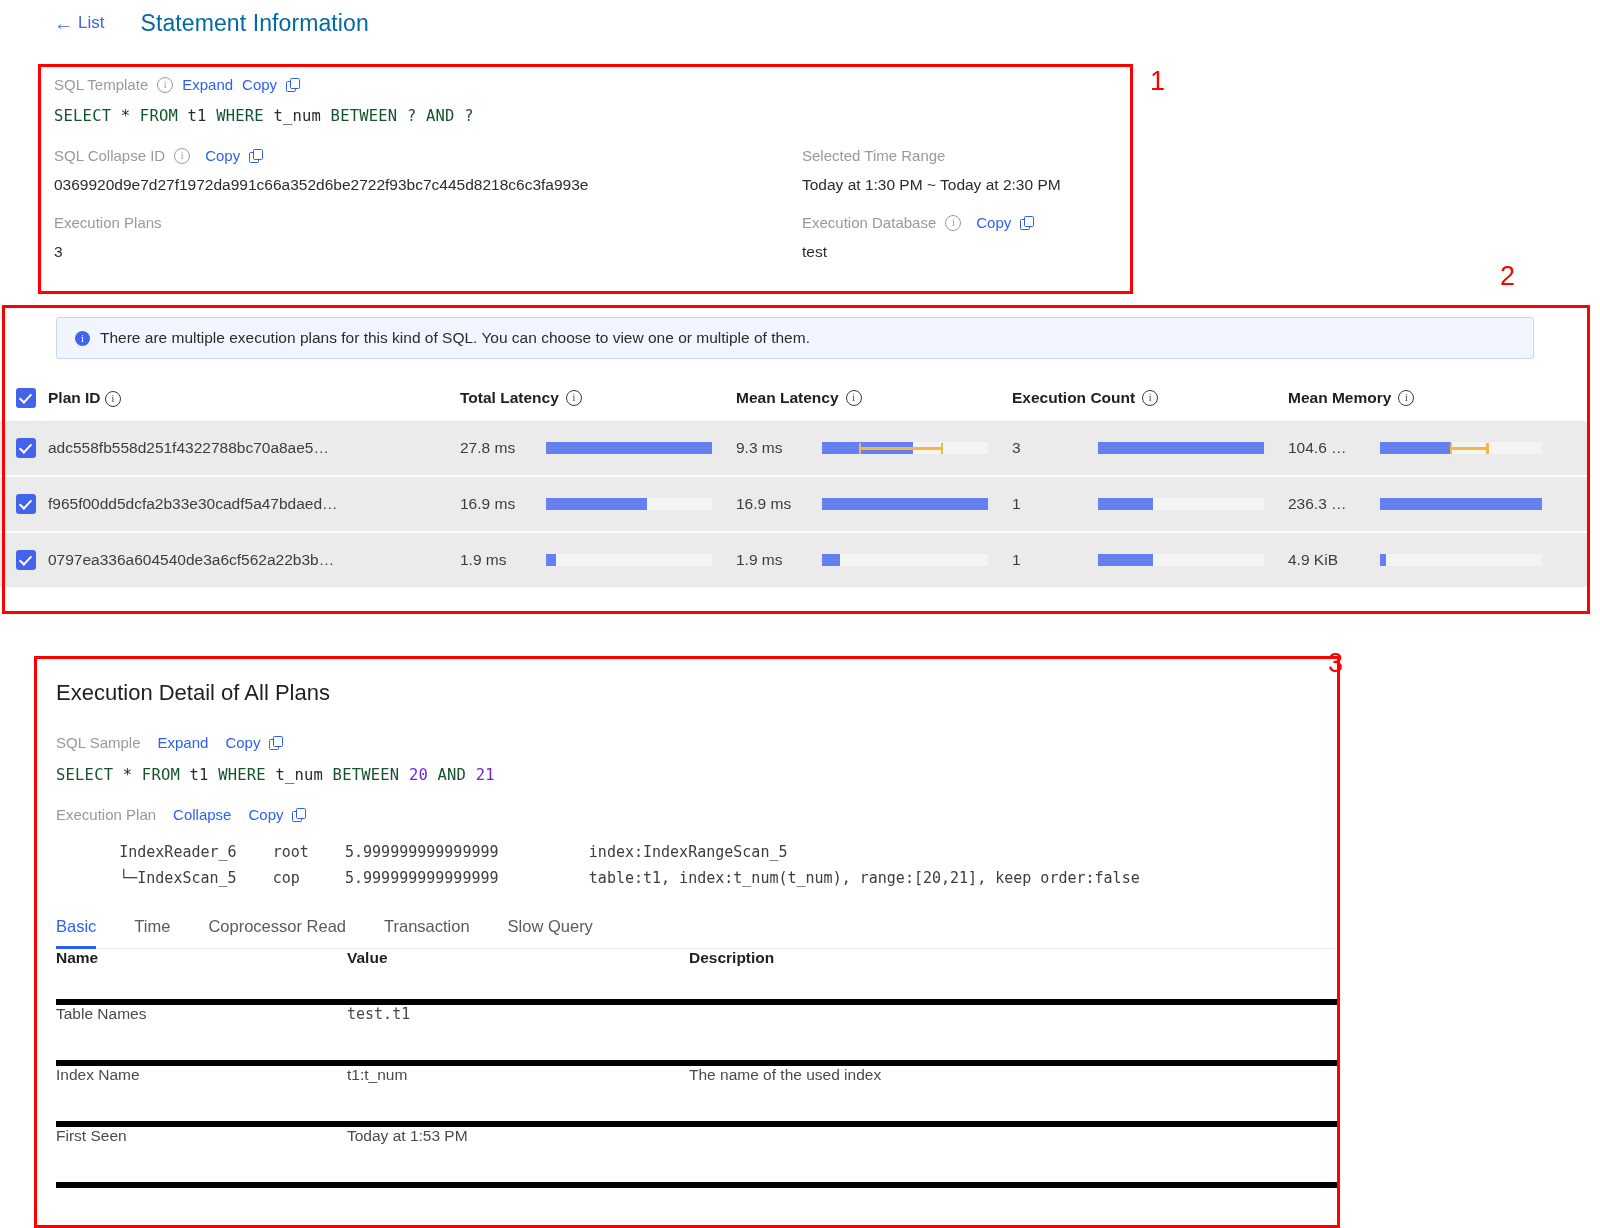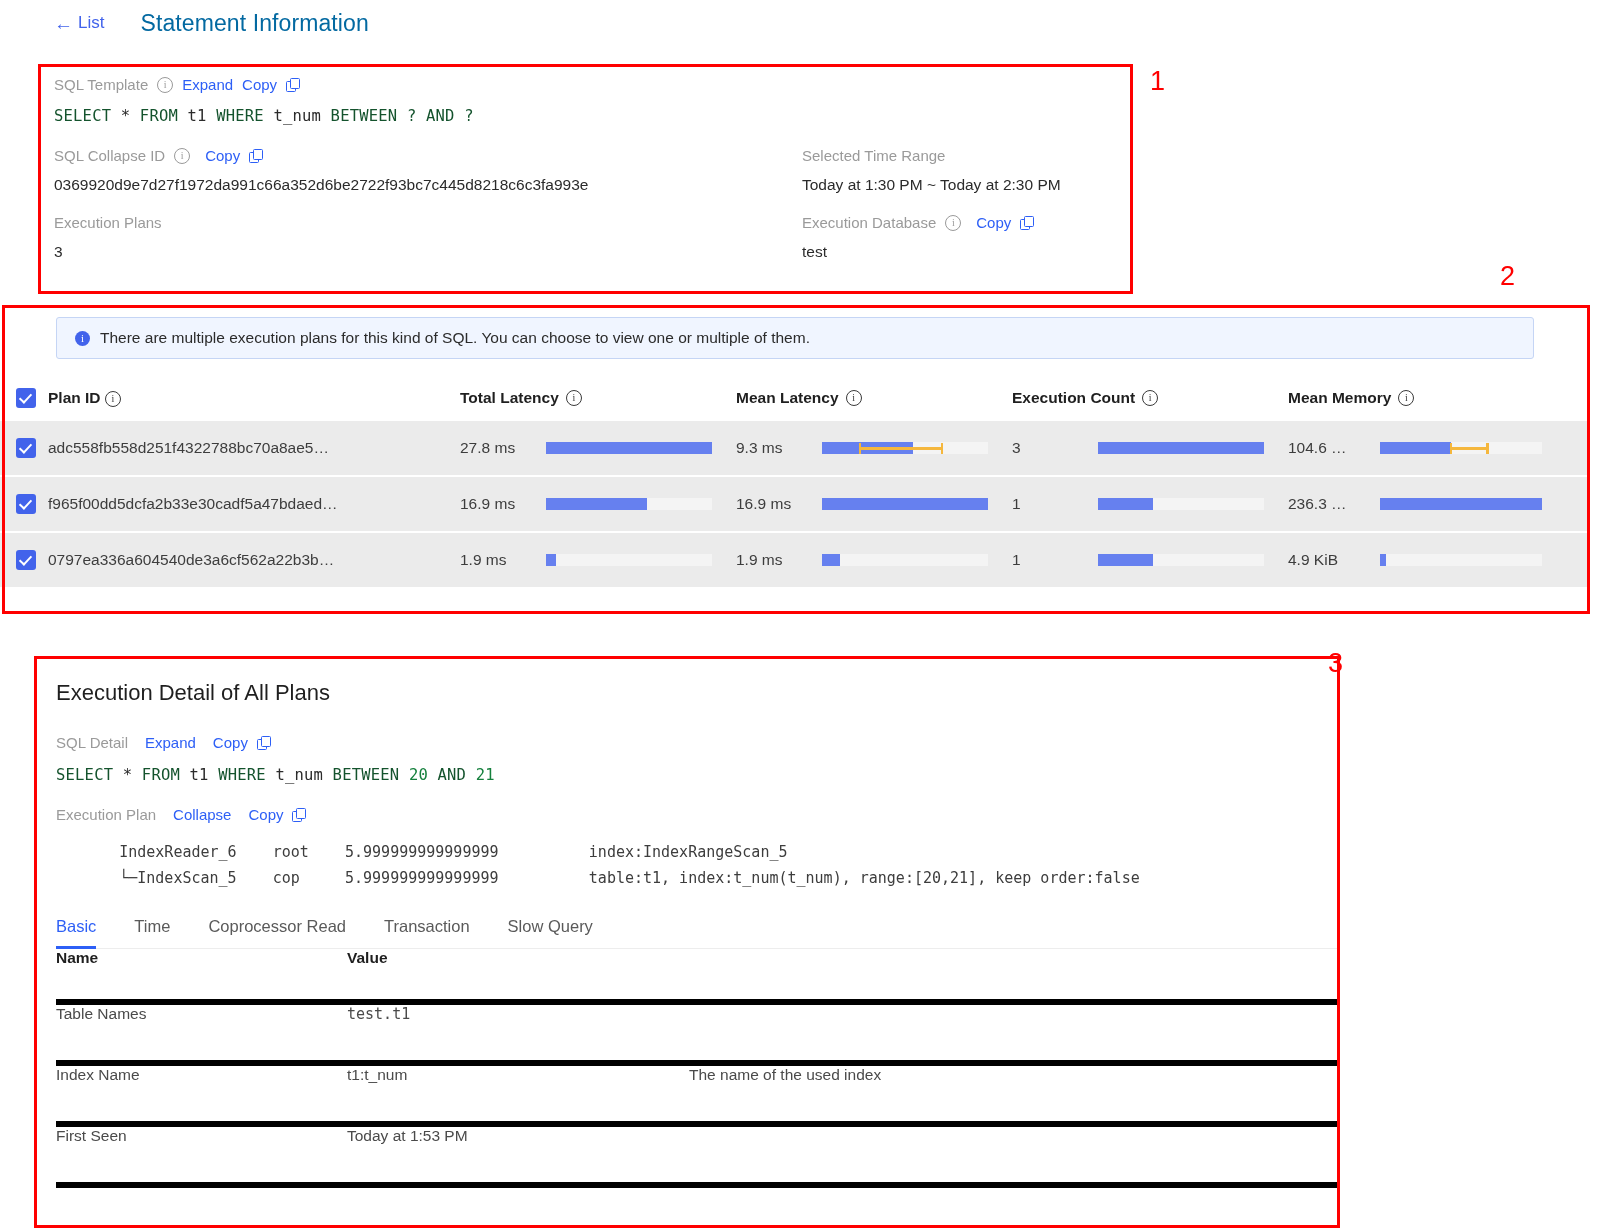--- a/index.html
+++ b/index.html
@@ -82,21 +82,21 @@
   .copy-ic::before { left: 0; top: 3px; width: 8px; height: 9px; }
   .copy-ic::after  { left: 4px; top: 0; width: 8px; height: 9px; background:#fff; }
 
   .sqltext {
     font-family: "DejaVu Sans Mono", monospace;
     font-size: 15.5px;
     letter-spacing: .2px;
     white-space: pre;
   }
   .kw  { color: #14532d; }
-  .num { color: #15803d; }
+  .num { color: #6d28d9; }
   .pln { color: #2b2b2b; }
 
   
   #section1 {
     position: absolute;
     left: 54px; top: 76px;
     width: 1075px;
   }
   .meta-grid {
     display: flex;
@@ -479,21 +479,21 @@
       </div>
   </div>
 </div>
 
 <div id="section3">
 
   <div class="s3-title">Execution Detail of All Plans</div>
 
   <div class="s3-body">
     <div class="meta-head" style="margin-top:28px">
-      <span class="lbl">SQL Detail</span>
+      <span class="lbl">SQL Sample</span>
       <span class="link" style="margin-left:8px">Expand</span>
       <span class="link" style="margin-left:8px">Copy</span>
       <span class="copy-ic"></span>
     </div>
 
     <div class="sqltext" style="margin-top:15px"><span class="kw">SELECT</span><span class="pln"> </span><span class="pln">*</span><span class="pln"> </span><span class="kw">FROM</span><span class="pln"> </span><span class="pln">t1</span><span class="pln"> </span><span class="kw">WHERE</span><span class="pln"> </span><span class="pln">t_num</span><span class="pln"> </span><span class="kw">BETWEEN</span><span class="pln"> </span><span class="num">20</span><span class="pln"> </span><span class="kw">AND</span><span class="pln"> </span><span class="num">21</span></div>
 
     <div class="meta-head" style="margin-top:22px">
       <span class="lbl">Execution Plan</span>
       <span class="link" style="margin-left:8px">Collapse</span>
@@ -509,20 +509,21 @@
         <div class="tab">Time</div>
         <div class="tab">Coprocessor Read</div>
         <div class="tab">Transaction</div>
         <div class="tab">Slow Query</div>
       </div>
 
     <div class="kv-table">
       <div class="kv-row head">
         <div class="kv-name  kv-th">Name</div>
         <div class="kv-value kv-th">Value</div>
+        <div class="kv-desc  kv-th">Description</div>
       </div>
       <div id="kv-rows">
           <div class="kv-row">
             <div class="kv-name kv-td">Table Names</div>
             <div class="kv-value kv-td mono">test.t1</div>
             <div class="kv-desc kv-td"></div>
           </div>
           <div class="kv-row">
             <div class="kv-name kv-td">Index Name</div>
             <div class="kv-value kv-td">t1:t_num</div>

